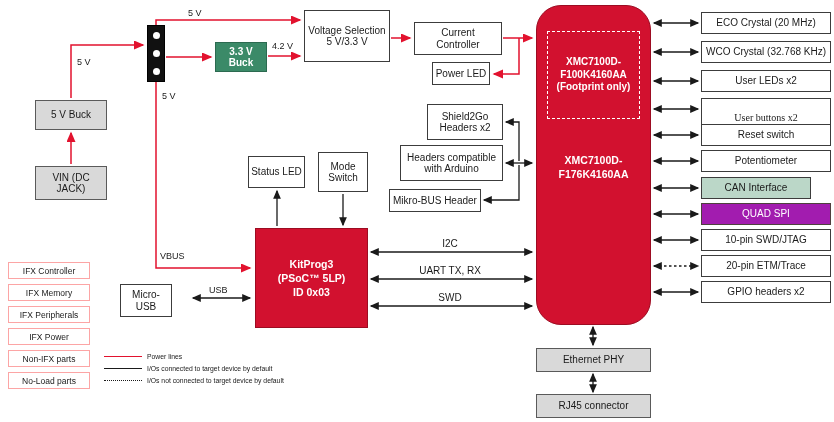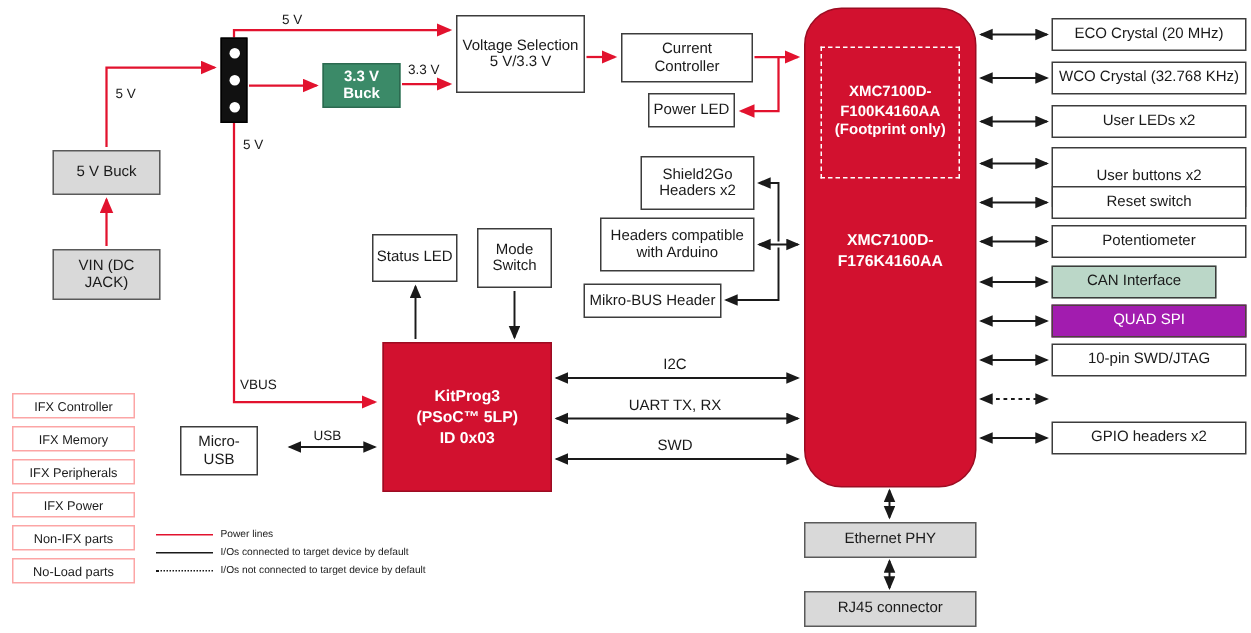--- a/index.html
+++ b/index.html
@@ -144,31 +144,32 @@
 (PSoC™ 5LP)
 ID 0x03</div>
   <div class="box" style="left:120px;top:284px;width:52px;height:33px;">Micro-USB</div>
 
   <div class="box gray" style="left:536px;top:348px;width:115px;height:24px;">Ethernet PHY</div>
   <div class="box gray" style="left:536px;top:394px;width:115px;height:24px;">RJ45 connector</div>
 
   <div class="box" style="left:701px;top:12px;width:130px;height:22px;">ECO Crystal (20 MHz)</div>
   <div class="box" style="left:701px;top:41px;width:130px;height:22px;">WCO Crystal (32.768 KHz)</div>
   <div class="box" style="left:701px;top:70px;width:130px;height:22px;">User LEDs x2</div>
-  <div class="box" style="left:701px;top:98px;width:130px;height:40px;">User buttons x2</div>
+  <div class="box" style="left:701px;top:98px;width:130px;height:40px;font-family:Liberation Serif, serif;">User buttons x2</div>
   <div class="box" style="left:701px;top:124px;width:130px;height:22px;">Reset switch</div>
   <div class="box" style="left:701px;top:150px;width:130px;height:22px;">Potentiometer</div>
   <div class="box lgreen" style="left:701px;top:177px;width:110px;height:22px;">CAN Interface</div>
   <div class="box brown" style="left:701px;top:203px;width:130px;height:22px;">QUAD SPI</div>
   <div class="box" style="left:701px;top:229px;width:130px;height:22px;">10-pin SWD/JTAG</div>
+  <div class="box" style="left:701px;top:255px;width:130px;height:22px;">20-pin ETM/Trace</div>
   <div class="box" style="left:701px;top:281px;width:130px;height:22px;">GPIO headers x2</div>
 
   <div class="wirelabel" style="left:77px;top:58px;">5 V</div>
   <div class="wirelabel" style="left:188px;top:9px;">5 V</div>
-  <div class="wirelabel" style="left:272px;top:42px;">3.3 V</div>
+  <div class="wirelabel" style="left:272px;top:42px;">4.2 V</div>
   <div class="wirelabel" style="left:162px;top:92px;">5 V</div>
   <div class="wirelabel" style="left:160px;top:252px;">VBUS</div>
   <div class="wirelabel" style="left:209px;top:286px;">USB</div>
   <div class="buslabel" style="left:420px;top:239px;width:60px;">I2C</div>
   <div class="buslabel" style="left:405px;top:266px;width:90px;">UART TX, RX</div>
   <div class="buslabel" style="left:420px;top:293px;width:60px;">SWD</div>
 
   <div class="sw red" style="left:8px;top:262px;font-weight:normal;">IFX Controller</div>
   <div class="sw brown" style="left:8px;top:284px;">IFX Memory</div>
   <div class="sw lgreen" style="left:8px;top:306px;">IFX Peripherals</div>

